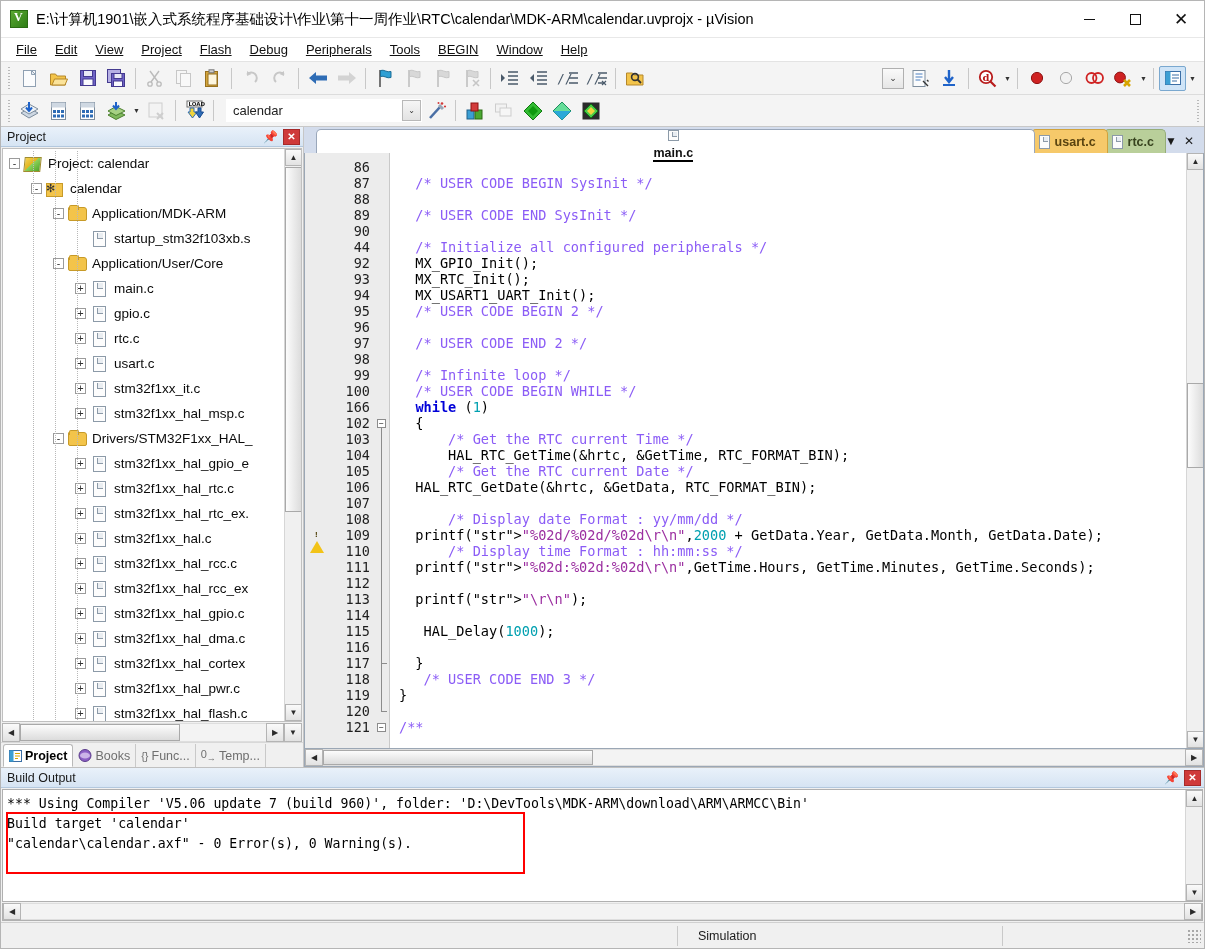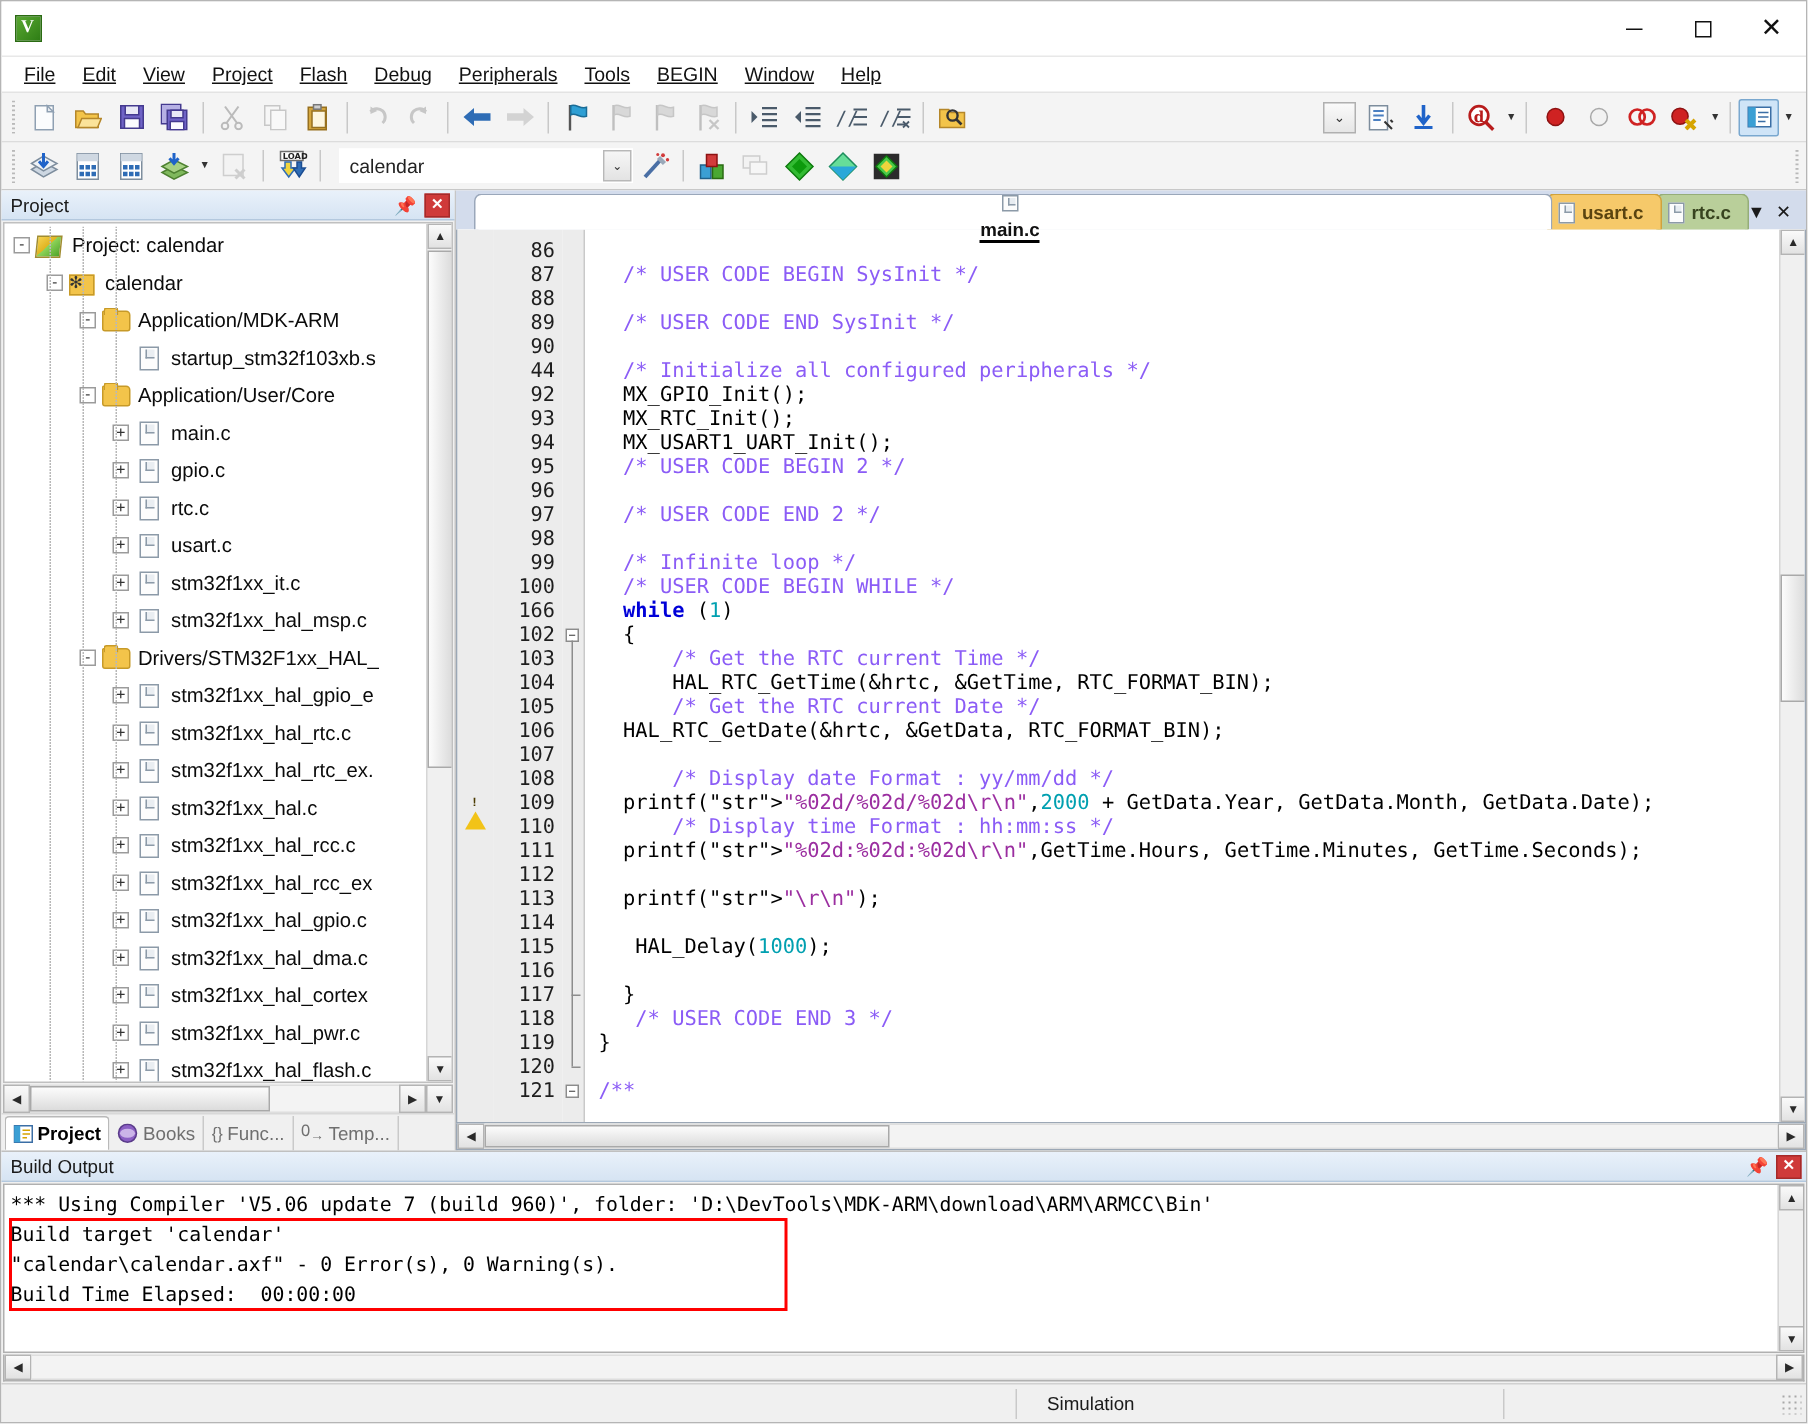--- a/index.html
+++ b/index.html
@@ -389,20 +389,21 @@
     background-size: 4px 4px;
   }
 </style>
 </head>
 <body>
 
 <div id="app">
 
   <div class="titlebar">
     <div class="app-icon"></div>
+    <div class="title-text">E:\计算机1901\嵌入式系统程序基础设计\作业\第十一周作业\RTC\calendar\MDK-ARM\calendar.uvprojx - µVision</div>
     <div class="win-btns">
       <div class="win-btn">
           <span class="glyph-min"></span>
         </div>
       <div class="win-btn">
           <span class="glyph-max"></span>
         </div>
       <div class="win-btn close">
           <span class="glyph-close">✕</span>
         </div>
@@ -1119,21 +1120,21 @@
     </div>
 
     <div class="build-pane">
       <div class="pane-header">
         <span>Build Output</span>
         <span class="spacer"></span>
         <span class="pin-btn">📌</span>
         <span class="pane-close">✕</span>
       </div>
       <div class="build-body">
-        <div class="build-text" id="buildtext"><div class="bl">*** Using Compiler 'V5.06 update 7 (build 960)', folder: 'D:\DevTools\MDK-ARM\download\ARM\ARMCC\Bin'</div><div class="bl">Build target 'calendar'</div><div class="bl">"calendar\calendar.axf" - 0 Error(s), 0 Warning(s).</div><div class="bl">Build Time Elapsed:  00:00:00</div></div>
+        <div class="build-text" id="buildtext"><div class="bl">*** Using Compiler 'V5.06 update 7 (build 960)', folder: 'D:\DevTools\MDK-ARM\download\ARM\ARMCC\Bin'</div><div class="bl">Build target 'calendar'</div><div class="bl">"calendar\calendar.axf" - 0 Error(s), 0 Warning(s).</div></div>
         <div class="redbox"></div>
         <div class="vsb">
           <div class="arr">▲</div>
           <div class="arr bot">▼</div>
         </div>
       </div>
       <div class="build-hsb">
         <div class="hsb-btn">◀</div>
         <div class="hsb-track"></div>
         <div class="hsb-btn">▶</div>

